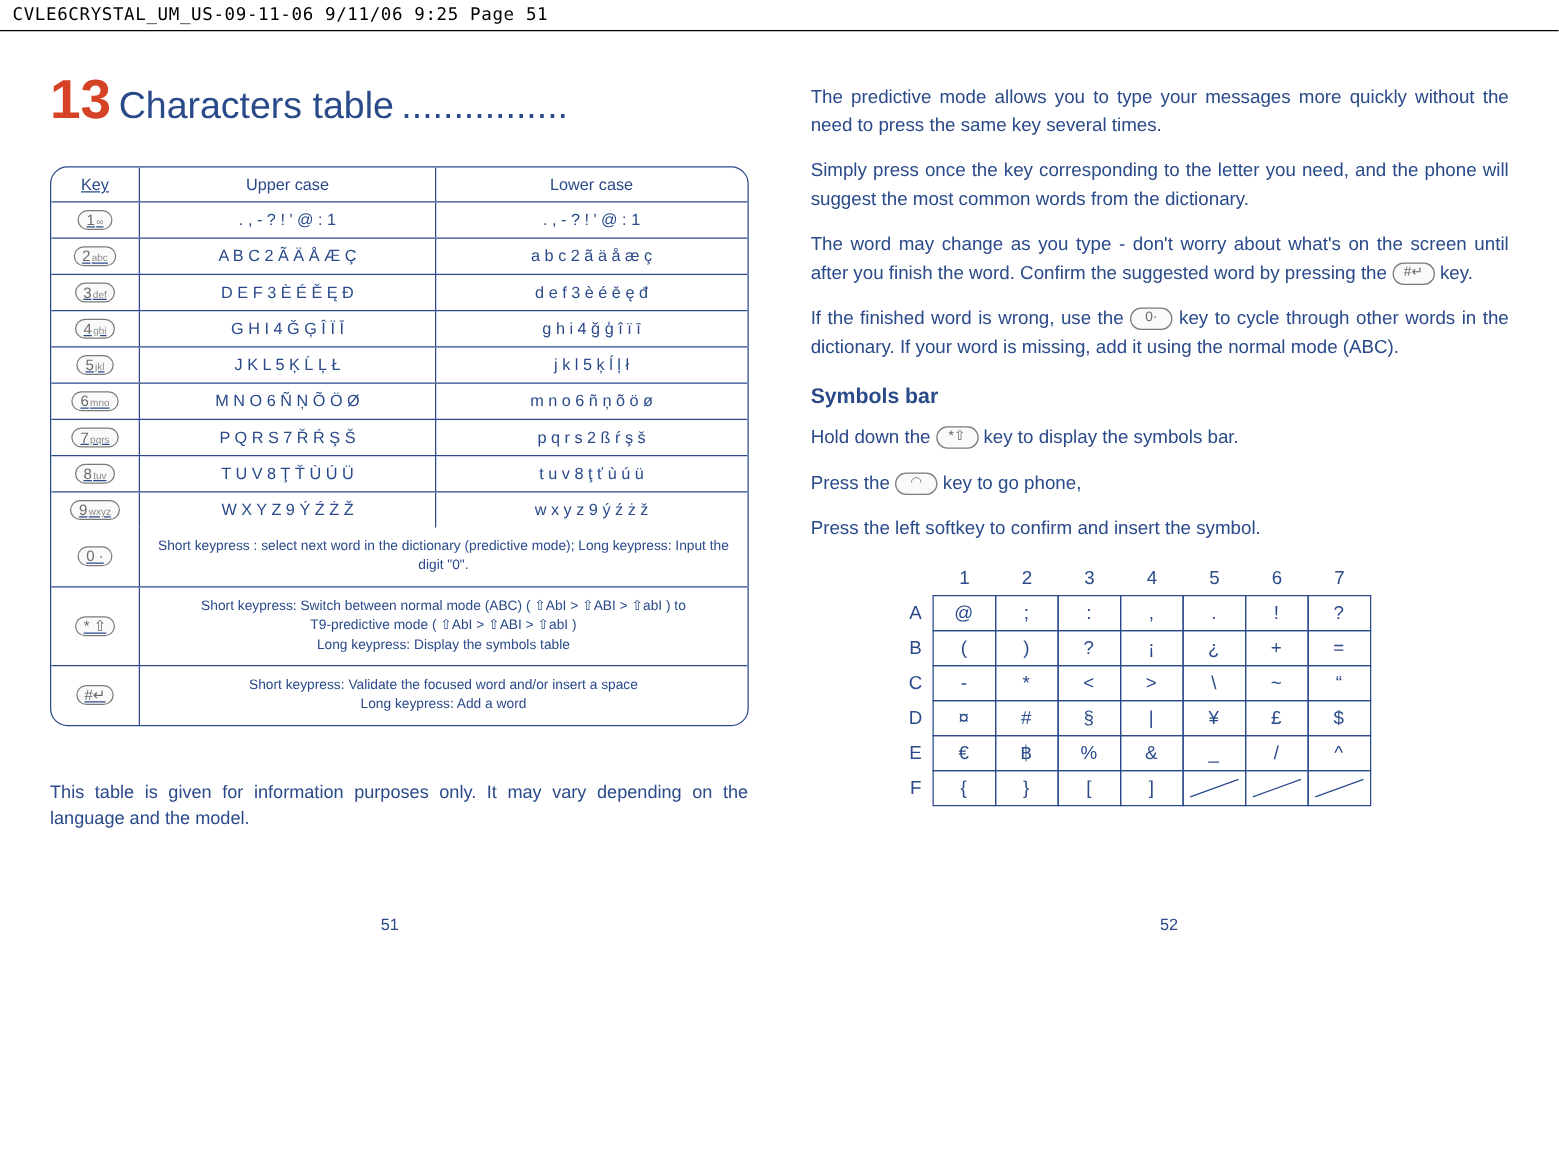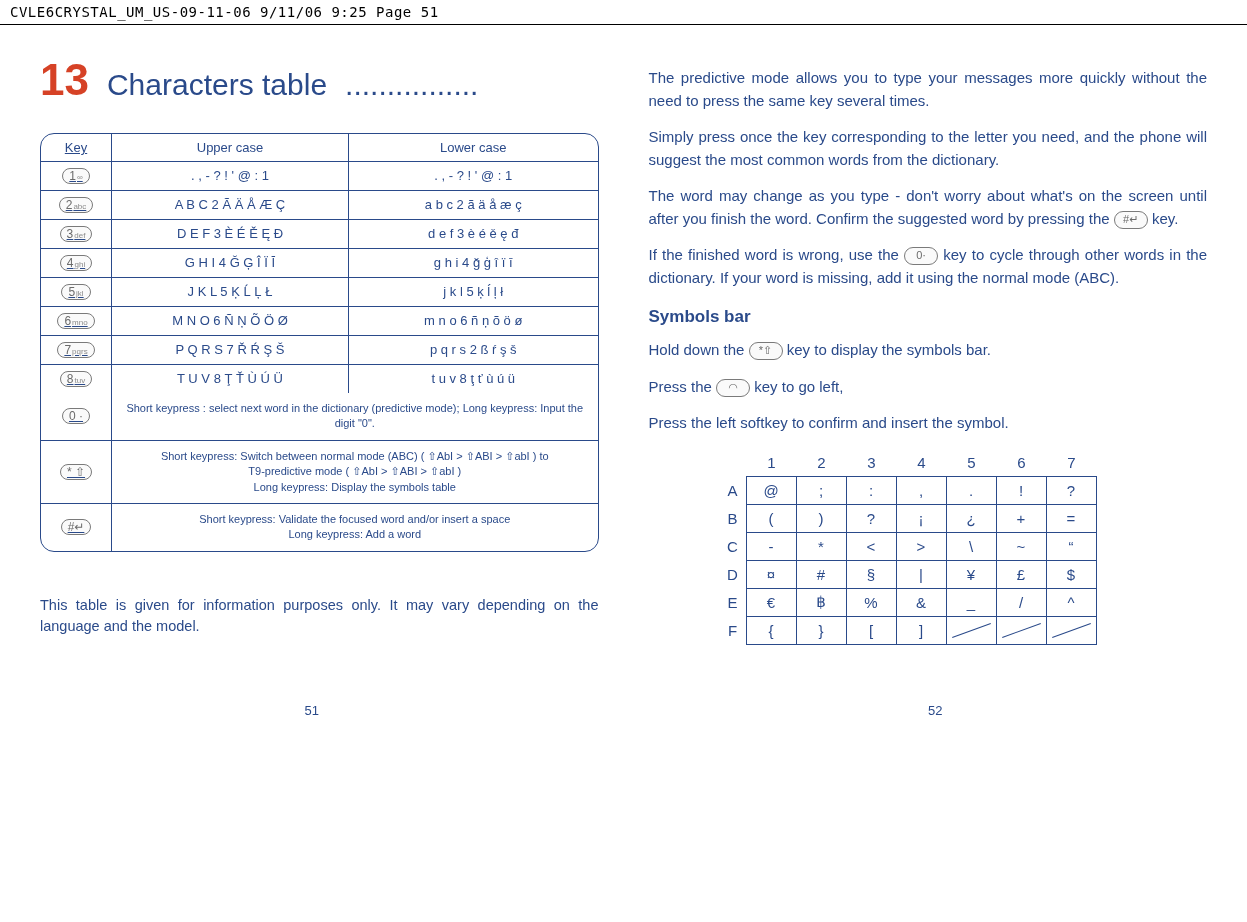--- a/index.html
+++ b/index.html
@@ -25,21 +25,21 @@
     gap: 50px;
   }
   .col {
     flex: 1;
     min-width: 0;
   }
   .chapter-title {
     display: flex;
     align-items: baseline;
     margin-bottom: 28px;
-    gap: 18px;
+    gap: 6px;
   }
   .chapter-num {
     color: #d64226;
     font-size: 44px;
     font-weight: bold;
   }
   .chapter-text {
     color: #2a4a8a;
     font-size: 30px;
     font-weight: normal;
@@ -244,20 +244,27 @@
             <div class="ct-cell ct-upper">P Q R S 7 Ř Ŕ Ş Š</div>
             <div class="ct-cell ct-lower">p q r s 2 ß ŕ ş š</div>
           </div>
           <div class="ct-row">
             <div class="ct-cell ct-key">
               <span class="key-badge">8<span class="key-sub">tuv</span></span>
             </div>
             <div class="ct-cell ct-upper">T U V 8 Ţ Ť Ù Ú Ü</div>
             <div class="ct-cell ct-lower">t u v 8 ţ ť ù ú ü</div>
           </div>
+          <div class="ct-row">
+            <div class="ct-cell ct-key">
+              <span class="key-badge">9<span class="key-sub">wxyz</span></span>
+            </div>
+            <div class="ct-cell ct-upper">W X Y Z 9 Ý Ź Ż Ž</div>
+            <div class="ct-cell ct-lower">w x y z 9 ý ź ż ž</div>
+          </div>
         </div>
 
       <div class="ct-row">
         <div class="ct-cell ct-key">
             <span class="key-badge">0 ·</span>
           </div>
         <div class="ct-cell ct-note" style="flex:1;">Short keypress : select next word in the dictionary (predictive mode); Long keypress: Input the digit "0".</div>
       </div>
       <div class="ct-row">
         <div class="ct-cell ct-key">
@@ -301,21 +308,21 @@
     <div class="bold-heading">Symbols bar</div>
 
     <p class="body">
       <span>Hold down the </span>
       <span class="inline-key">*⇧</span>
       <span> key to display the symbols bar.</span>
     </p>
     <p class="body">
       <span>Press the </span>
       <span class="inline-key">◠</span>
-      <span> key to go left,</span>
+      <span> key to go phone,</span>
     </p>
     <p class="body">Press the left softkey to confirm and insert the symbol.</p>
 
     <div class="symbols-grid" id="symbols-grid">
         <div class="sg-cell"></div>
         <div class="sg-cell">1</div>
         <div class="sg-cell">2</div>
         <div class="sg-cell">3</div>
         <div class="sg-cell">4</div>
         <div class="sg-cell">5</div>

